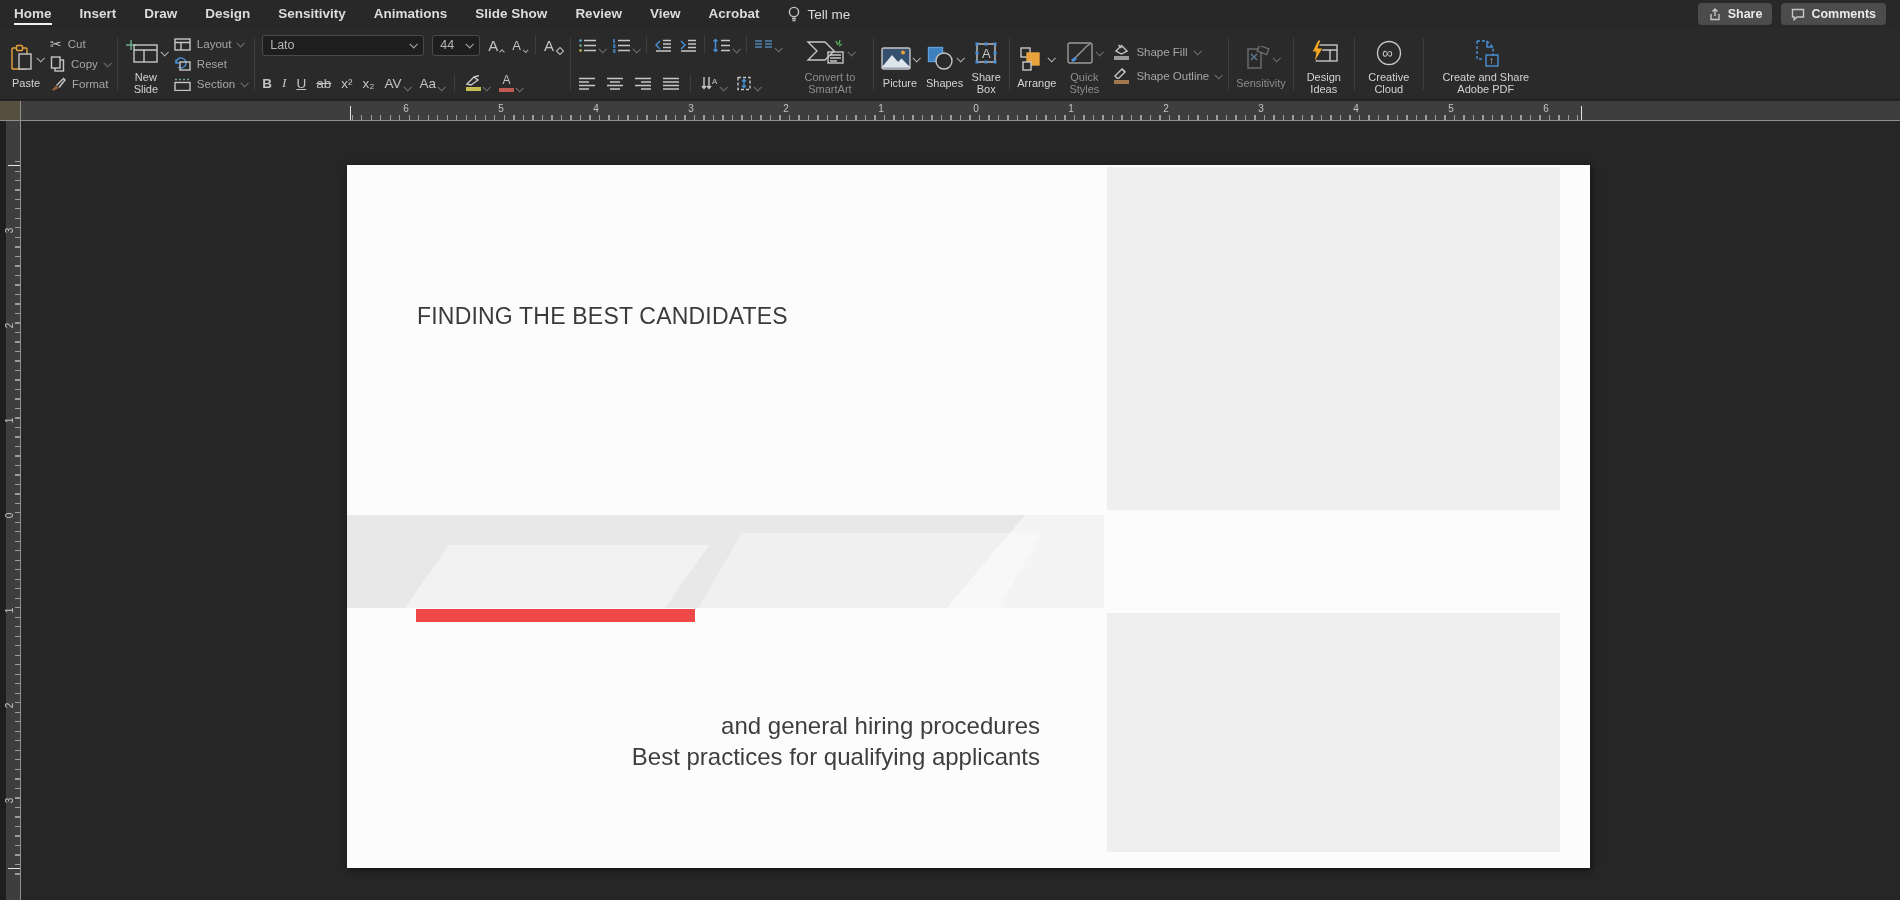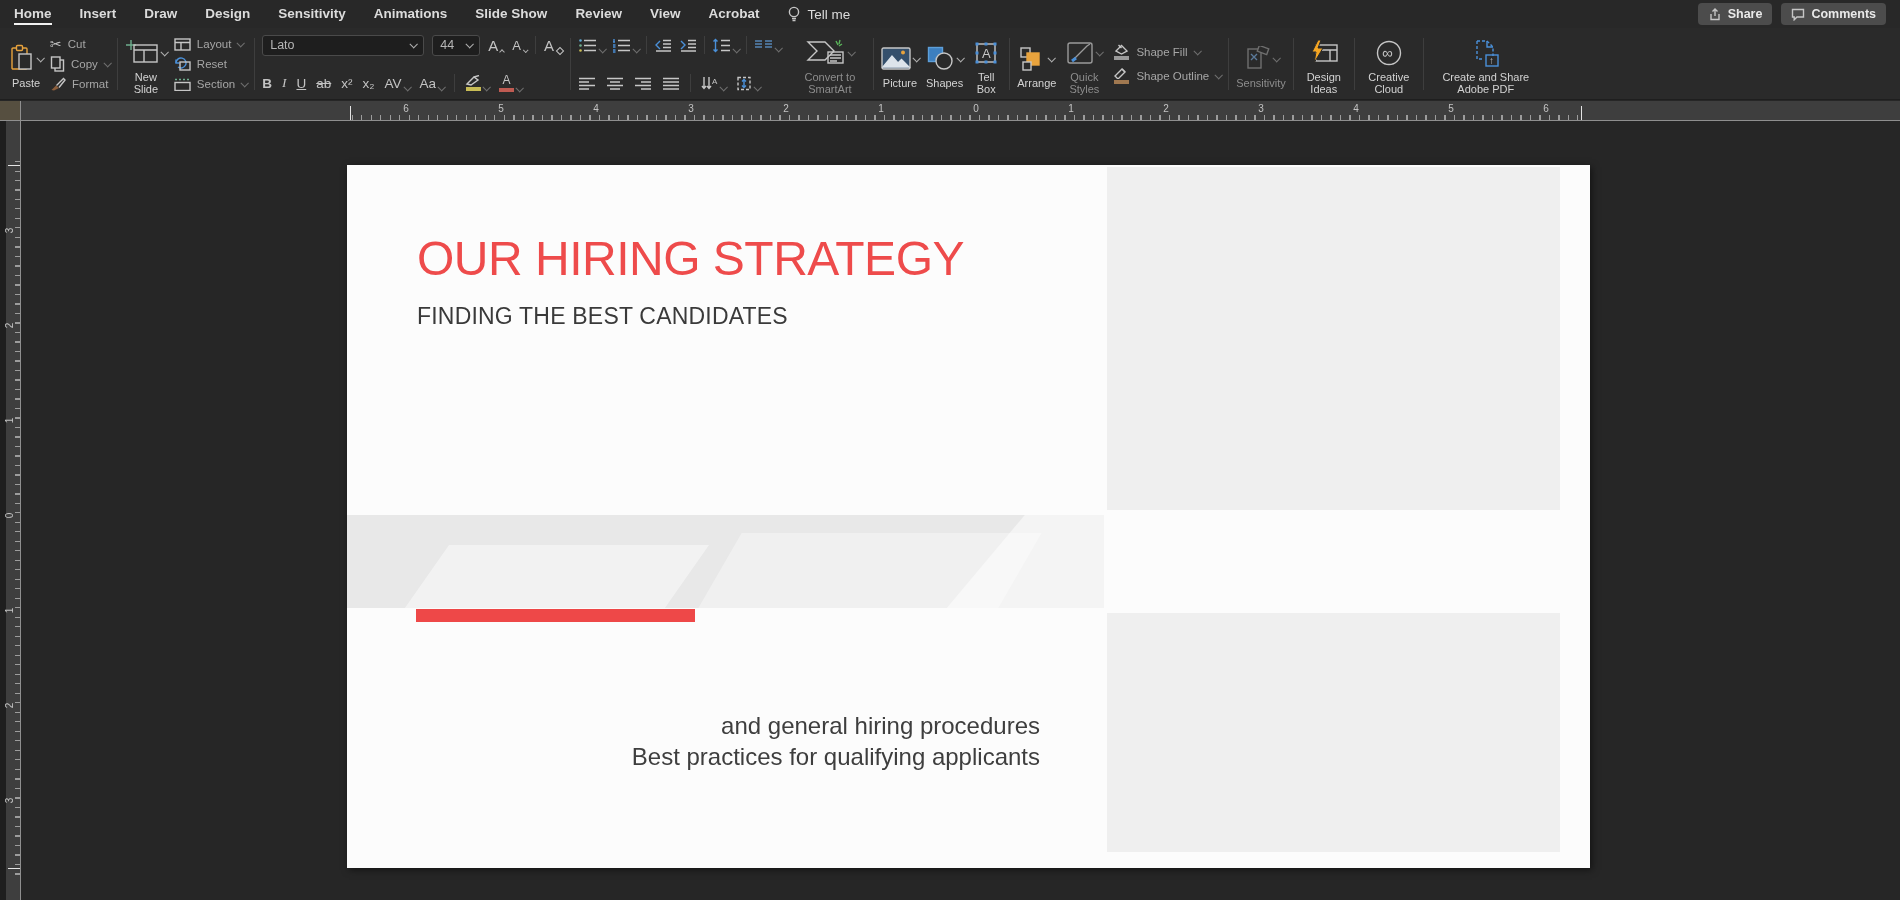--- a/index.html
+++ b/index.html
@@ -389,21 +389,21 @@
                 <rect x="20.5" y="2.5" width="3" height="3"></rect>
               <rect x="2.5" y="20.5" width="3" height="3"></rect>
                 <rect x="20.5" y="20.5" width="3" height="3"></rect>
               <rect x="11.5" y="2.5" width="3" height="3"></rect>
                 <rect x="11.5" y="20.5" width="3" height="3"></rect>
               <rect x="2.5" y="11.5" width="3" height="3"></rect>
                 <rect x="20.5" y="11.5" width="3" height="3"></rect>
             </g>
           </svg>
         </span>
-        <span style="width:32px">Tell Box</span>
+        <span style="width:32px">Share Box</span>
       </div>
       <div class="gdiv" style="height:52px"></div>
       <div class="bigbtn">
         <span class="ichold">
           <svg class="ic" width="27" height="26" viewBox="0 0 27 26">
             <rect x="2" y="2" width="9" height="9" fill="#2A2A2A"></rect>
             <rect x="8" y="7" width="12" height="12" fill="#E8A33D" stroke="#E8A33D"></rect>
             <rect x="4" y="16" width="8" height="8" fill="#2A2A2A"></rect>
           </svg>
           <span class="chev"></span>
@@ -540,21 +540,20 @@
 
     <div class="slide">
       <div class="ph-top-right"></div>
       <div class="band">
         <span class="w1"></span>
         <span class="w2"></span>
         <span class="w3"></span>
       </div>
       <div class="redbar"></div>
       <div class="ph-bottom-right"></div>
-      <div class="s-title">OUR HIRING STRATEGY</div>
       <div class="s-subtitle">FINDING THE BEST CANDIDATES</div>
       <div class="s-body">
         <div>and general hiring procedures</div>
         <div>Best practices for qualifying applicants</div>
       </div>
     </div>
   </div>
 </div>
 
 </body></html>

